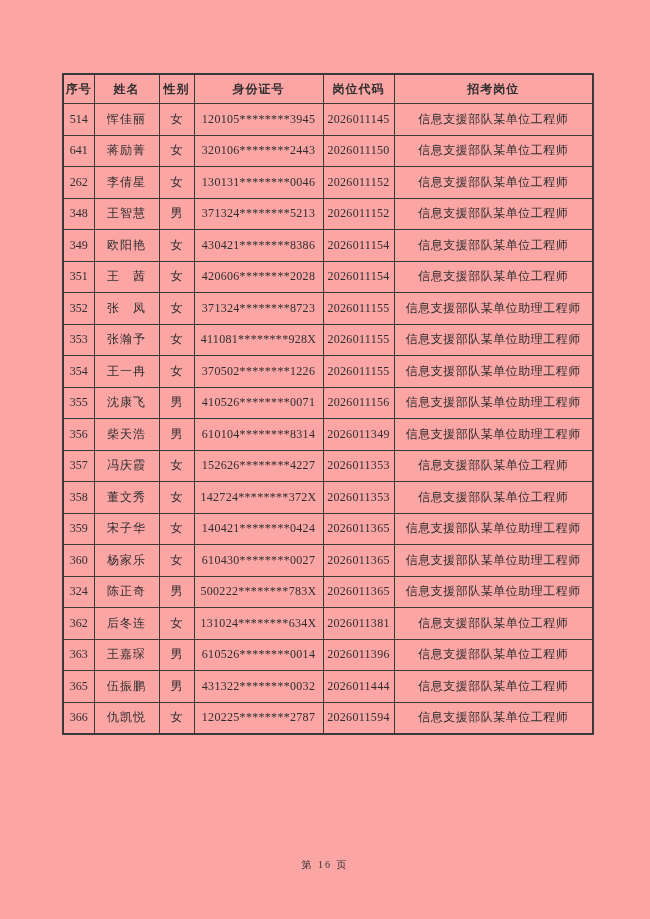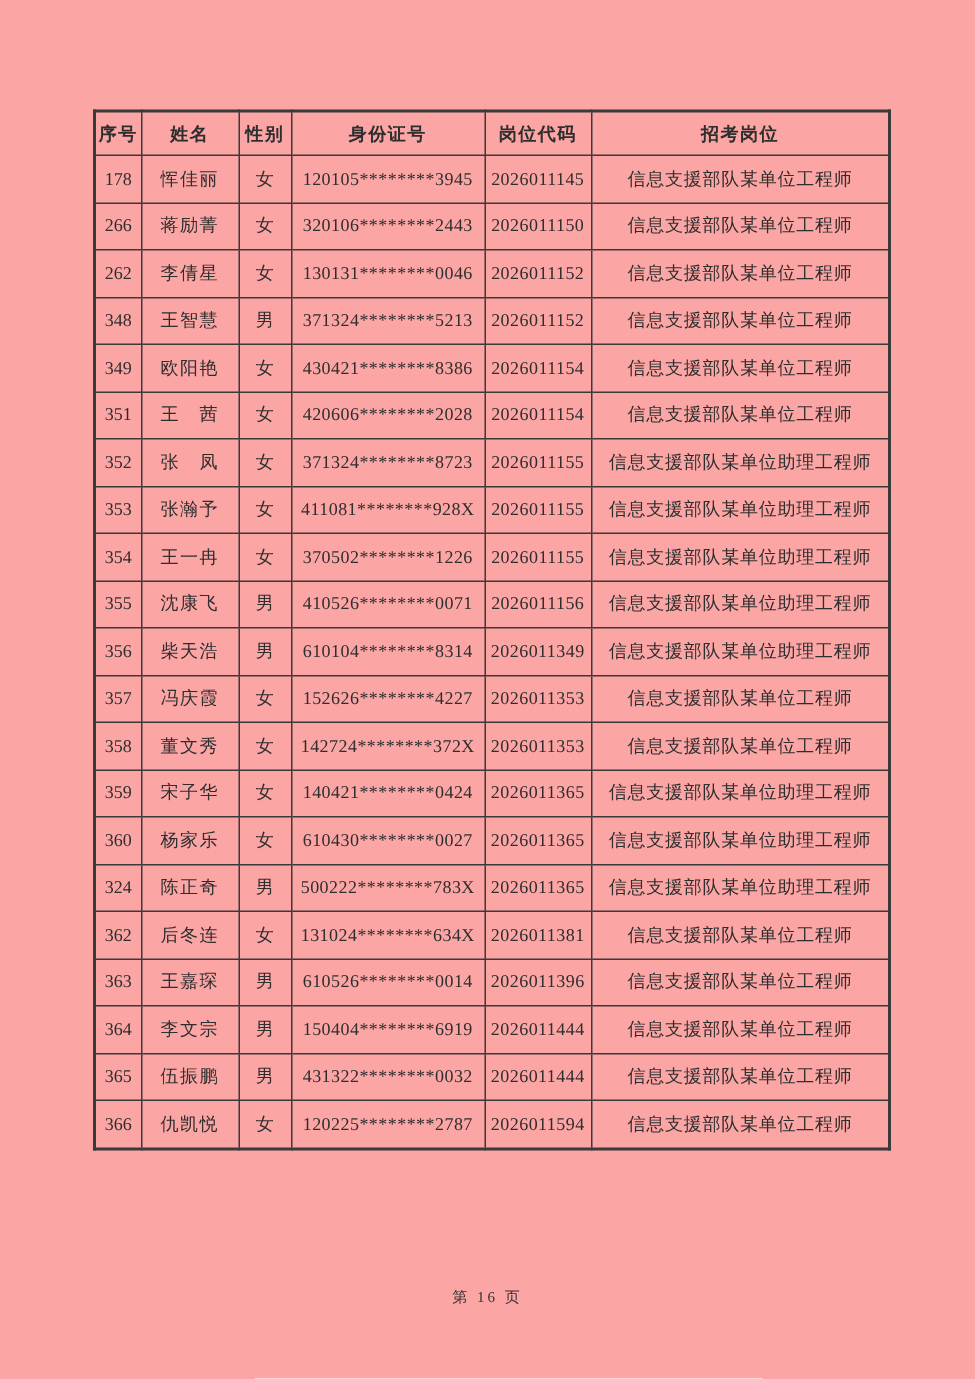--- a/index.html
+++ b/index.html
@@ -79,29 +79,29 @@
         <th>序号</th>
         <th>姓名</th>
         <th>性别</th>
         <th>身份证号</th>
         <th>岗位代码</th>
         <th>招考岗位</th>
       </tr>
     </thead>
     <tbody>
         <tr>
-          <td class="c0">178</td>
+          <td class="c0">514</td>
           <td class="c1">恽佳丽</td>
           <td class="c2">女</td>
           <td class="c3">120105********3945</td>
           <td class="c4">2026011145</td>
           <td class="c5">信息支援部队某单位工程师</td>
         </tr>
         <tr>
-          <td class="c0">266</td>
+          <td class="c0">641</td>
           <td class="c1">蒋励菁</td>
           <td class="c2">女</td>
           <td class="c3">320106********2443</td>
           <td class="c4">2026011150</td>
           <td class="c5">信息支援部队某单位工程师</td>
         </tr>
         <tr>
           <td class="c0">262</td>
           <td class="c1">李倩星</td>
           <td class="c2">女</td>
@@ -223,28 +223,20 @@
         </tr>
         <tr>
           <td class="c0">363</td>
           <td class="c1">王嘉琛</td>
           <td class="c2">男</td>
           <td class="c3">610526********0014</td>
           <td class="c4">2026011396</td>
           <td class="c5">信息支援部队某单位工程师</td>
         </tr>
         <tr>
-          <td class="c0">364</td>
-          <td class="c1">李文宗</td>
-          <td class="c2">男</td>
-          <td class="c3">150404********6919</td>
-          <td class="c4">2026011444</td>
-          <td class="c5">信息支援部队某单位工程师</td>
-        </tr>
-        <tr>
           <td class="c0">365</td>
           <td class="c1">伍振鹏</td>
           <td class="c2">男</td>
           <td class="c3">431322********0032</td>
           <td class="c4">2026011444</td>
           <td class="c5">信息支援部队某单位工程师</td>
         </tr>
         <tr>
           <td class="c0">366</td>
           <td class="c1">仇凯悦</td>

